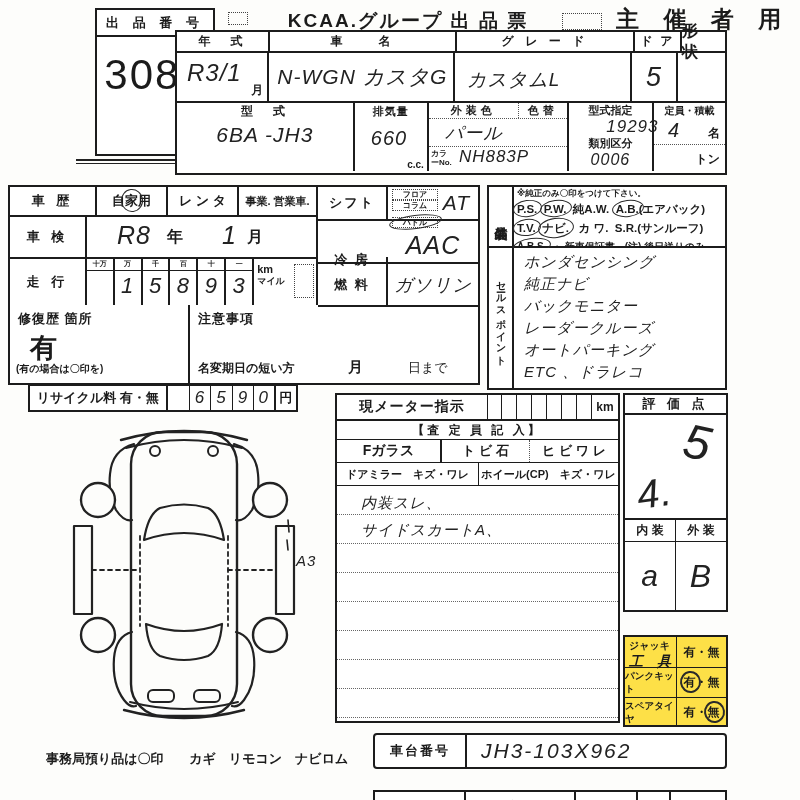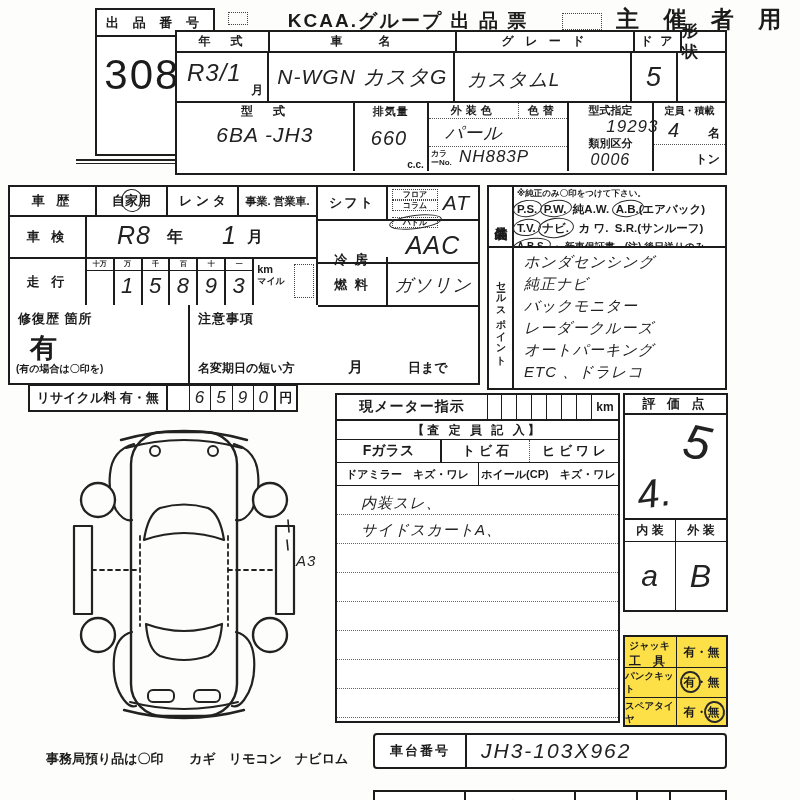--- a/index.html
+++ b/index.html
@@ -187,21 +187,21 @@
   <div class="abs b2" style="left:8px;top:305px;width:182px;height:80px;border-top:none;background:#fff;">
     <div class="bold" style="font-size:13px;margin:5px 0 0 8px;letter-spacing:1px;">修復歴 箇所</div>
     <div style="font-size:27px;margin:2px 0 0 20px;font-weight:bold;">有</div>
     <div class="bold" style="font-size:10px;margin:-4px 0 0 6px;">(有の場合は〇印を)</div>
   </div>
 
   <div class="abs b2" style="left:190px;top:305px;width:290px;height:80px;border-left:none;border-top:none;background:#fff;">
     <div class="bold" style="font-size:13px;margin:5px 0 0 8px;letter-spacing:1px;">注意事項</div>
     <div style="position:absolute;left:8px;bottom:6px;font-weight:bold;font-size:12px;">名変期日の短い方</div>
     <div style="position:absolute;left:158px;bottom:6px;font-weight:bold;font-size:15px;">月</div>
-    <div style="position:absolute;left:218px;bottom:6px;font-weight:bold;font-size:13px;margin-top:44px;">日まで</div>
+    <div style="position:absolute;left:218px;bottom:6px;font-weight:normal;font-size:13px;margin-top:44px;">日まで</div>
   </div>
 
   <div class="abs b2" style="left:28px;top:384px;width:270px;height:28px;background:#fff;">
     <div class="row" style="height:100%;">
       <div class="cell cen bold" style="width:148px;font-size:13px;">リサイクル料 有・無</div>
       <div class="cell" style="width:24px;border-right:1px solid #1c1c1c;"></div>
       <div class="cell cen" style="width:23px;border-right:1px solid #1c1c1c;">
           <span class="hand" style="font-size:17px;">6</span>
         </div>
       <div class="cell cen" style="width:23px;border-right:1px solid #1c1c1c;">
@@ -331,21 +331,21 @@
       <div class="cen" style="width:50px;">
           <span class="hand" style="font-size:32px;">B</span>
         </div>
     </div>
   </div>
 
   <div class="abs b2" style="left:623px;top:635px;width:105px;height:92px;background:#fde047;">
     <div class="row" style="height:31px;border-bottom:1px solid #1c1c1c;">
       <div style="width:52px;border-right:1px solid #1c1c1c;padding:2px 0 0 4px;">
         <div class="bold" style="font-size:10px;">ジャッキ</div>
-        <div class="bold" style="font-size:12px;">工　具</div>
+        <div class="bold" style="font-size:14px;font-style:italic;">工　具</div>
       </div>
       <div class="cen bold" style="width:49px;font-size:12px;">有・無</div>
     </div>
     <div class="row" style="height:30px;border-bottom:1px solid #1c1c1c;">
       <div class="cen bold" style="width:52px;font-size:9.5px;border-right:1px solid #1c1c1c;">パンクキット</div>
       <div class="cen bold" style="width:49px;font-size:12px;">
         <span class="pcirc pcirc-heavy">有</span>
           <span>・</span>
           <span>無</span>
       </div>

